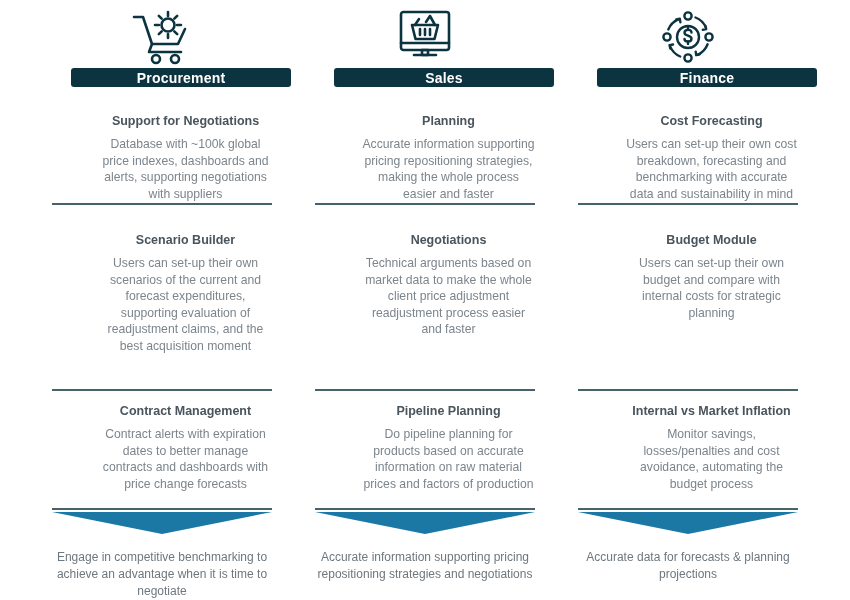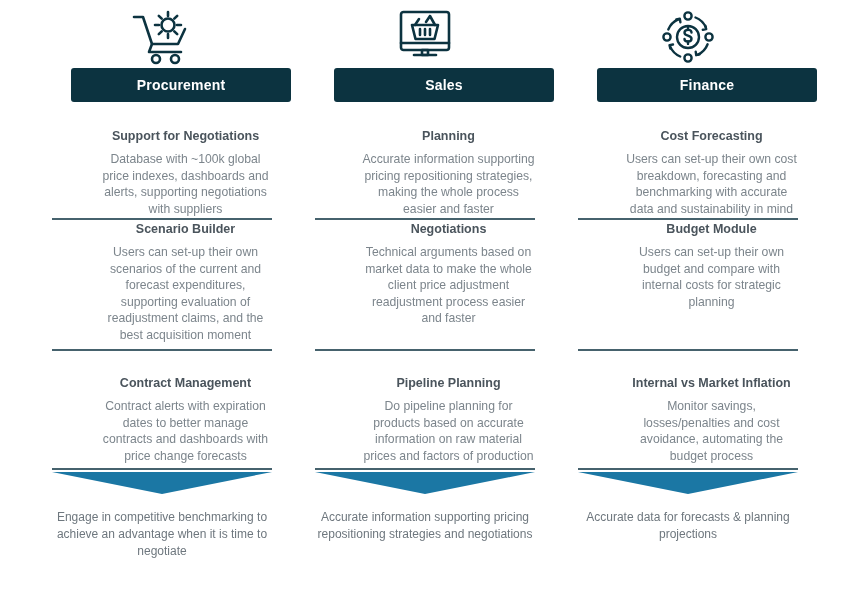--- a/index.html
+++ b/index.html
@@ -36,21 +36,21 @@
     display: flex;
     align-items: center;
     justify-content: center;
     padding-top: 6px;
   }
   .icon-wrap svg { display: block; }
 
   
   .header-bar {
     width: 220px;
-    height: 34px;
+    height: 19px;
     background: #0c3340;
     border-radius: 3px;
     display: flex;
     align-items: center;
     justify-content: center;
     color: #ffffff;
     font-size: 14px;
     font-weight: bold;
     letter-spacing: 0.2px;
     margin-left: 38px;
@@ -72,22 +72,22 @@
   }
 
   .section-body-wrap {
     display: flex;
     flex-direction: column;
     justify-content: flex-start;
     margin-left: 47px;
   }
 
   .sec-1 { height: 118px; padding-top: 26px; }
-  .sec-2 { height: 131px; padding-top: 1px; }
-  .sec-3 { height: 119px; padding-top: 24px; }
+  .sec-2 { height: 186px; padding-top: 27px; }
+  .sec-3 { height: 119px; padding-top: 12px; }
 
   .section-title {
     font-size: 12.5px;
     font-weight: bold;
     color: #4a545c;
     line-height: 16px;
     margin-bottom: 7px;
   }
 
   .section-text {

